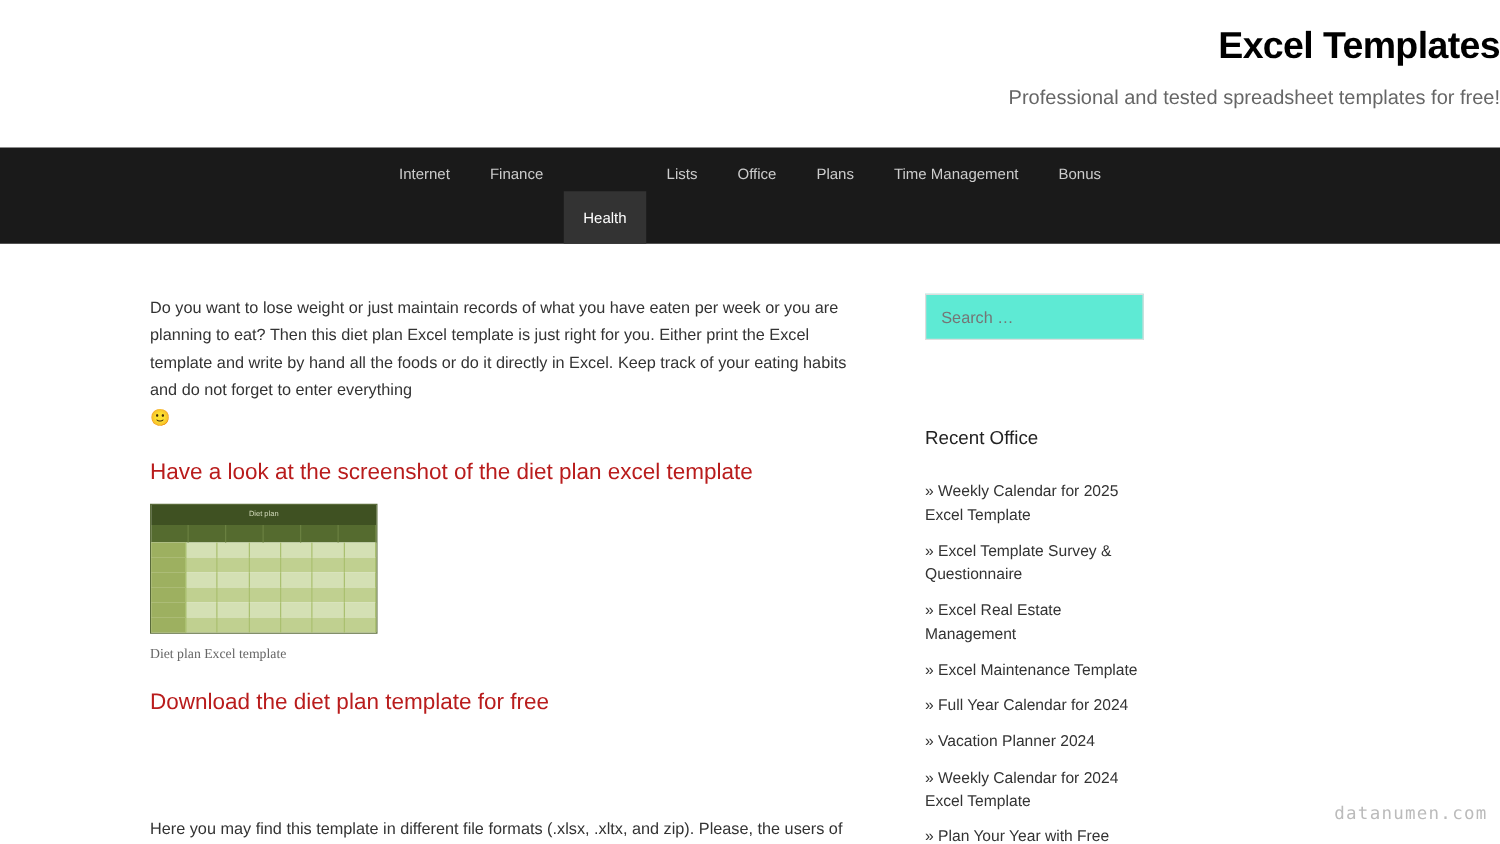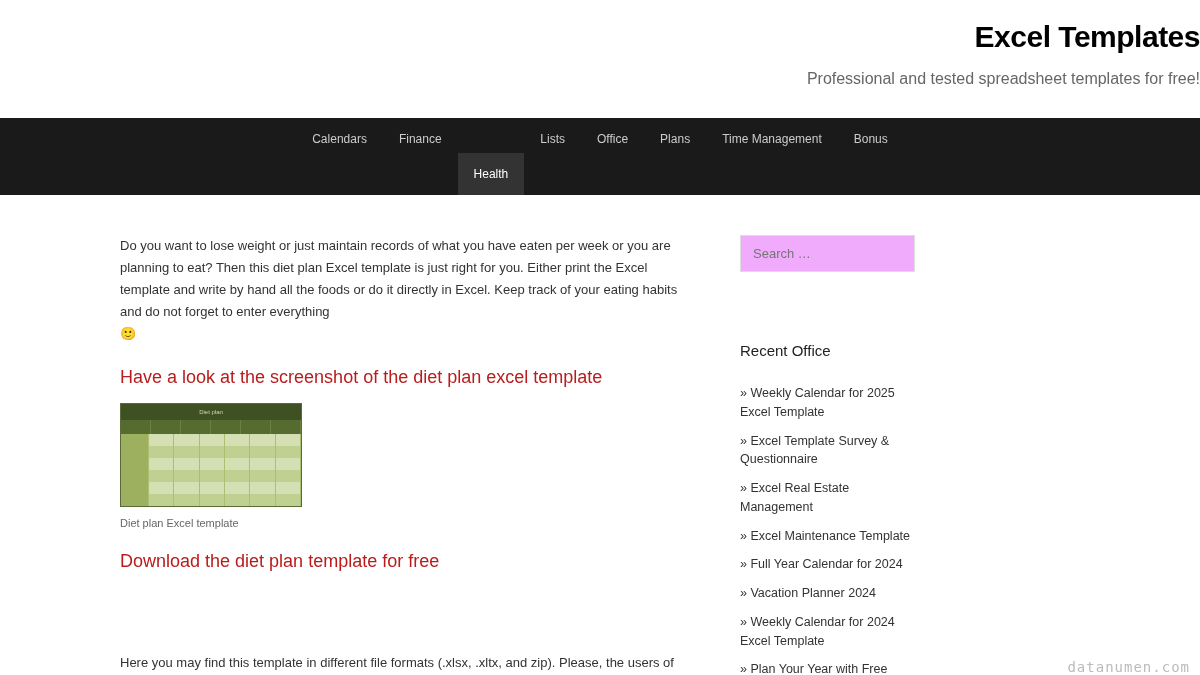--- a/index.html
+++ b/index.html
@@ -19,39 +19,39 @@
 .screenshot { width: 182px; height: 104px; border: 1px solid #5a6b3a; }
 .ss-header { background: #3f5122; height: 16px; display:flex; align-items:center; justify-content:center; color:#d0d8b8; font-size:6px; }
 .ss-cols { background: #556b2f; height: 14px; display:flex; }
 .ss-col { flex:1; border-right:1px solid #6a8040; }
 .ss-rows { }
 .ss-row { display:flex; height: 12px; }
 .ss-row:nth-child(odd) { background:#d4e0b4; }
 .ss-row:nth-child(even) { background:#c0d090; }
 .ss-rowlabel { width:28px; background:#9db060; border-right:1px solid #aac070; height:100%; }
 .ss-cell { flex:1; border-right:1px solid #aac070; height:100%; }
-.caption { font-size: 11px; color: #666; margin-top: 10px; }
+.caption { font-size: 11px; color: #666; margin-top: 10px; font-family: Liberation Serif, serif; }
 .sidebar { width: 175px; flex-shrink: 0; }
-.search-box { width: 100%; border: 1px solid #ddd; padding: 10px 12px; font-size: 13px; color: #666; background:#f0abfc; }
+.search-box { width: 100%; border: 1px solid #ddd; padding: 10px 12px; font-size: 13px; color: #666; background:#5eead4; }
 .widget-title { font-size: 15px; color: #222; margin: 70px 0 25px; font-weight: normal; }
 .post-list { list-style: none; }
 .post-list li { font-size: 12.5px; color: #333; margin-bottom: 10px; line-height: 1.5; }
 .post-list li::before { content: "» "; }
-.watermark { position: fixed; bottom: 0; right: 10px; color: #bbb; font-size: 14px; letter-spacing: 1px; font-family: monospace; }
+.watermark { position: fixed; bottom: 16px; right: 10px; color: #bbb; font-size: 14px; letter-spacing: 1px; font-family: monospace; }
 </style>
 </head>
 <body>
 
 <div class="header">
   <div class="site-title">Excel Templates</div>
   <div class="site-tagline">Professional and tested spreadsheet templates for free!</div>
 </div>
 
 <nav class="nav" id="nav">
-    <div class="nav-item">Calendars</div>
+    <div class="nav-item">Internet</div>
     <div class="nav-item">Finance</div>
     <div class="nav-item active">Health</div>
     <div class="nav-item">Lists</div>
     <div class="nav-item">Office</div>
     <div class="nav-item">Plans</div>
     <div class="nav-item">Time Management</div>
     <div class="nav-item">Bonus</div>
   </nav>
 
 <div class="container">

